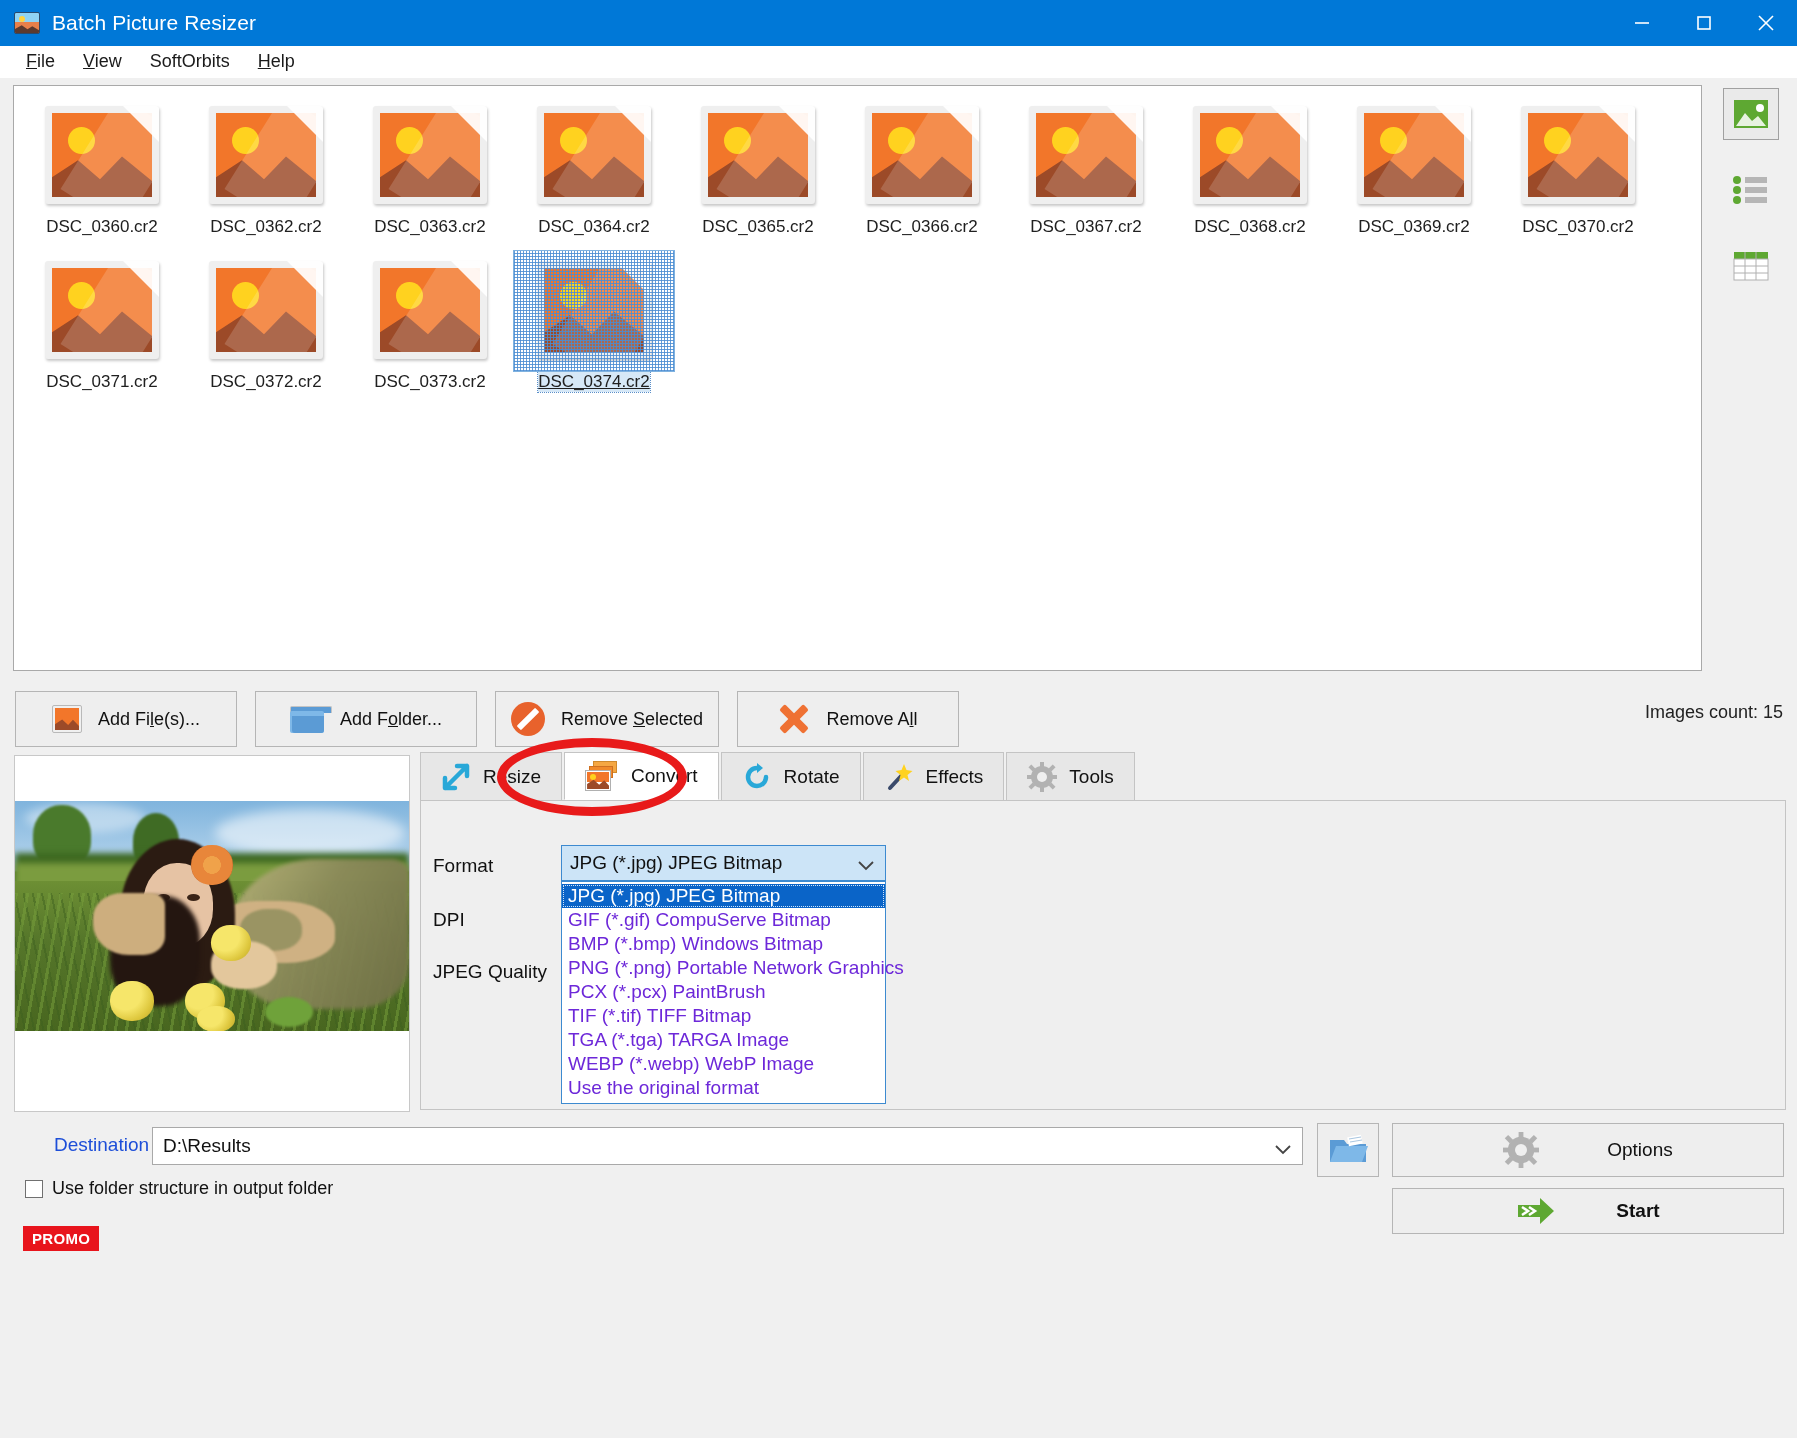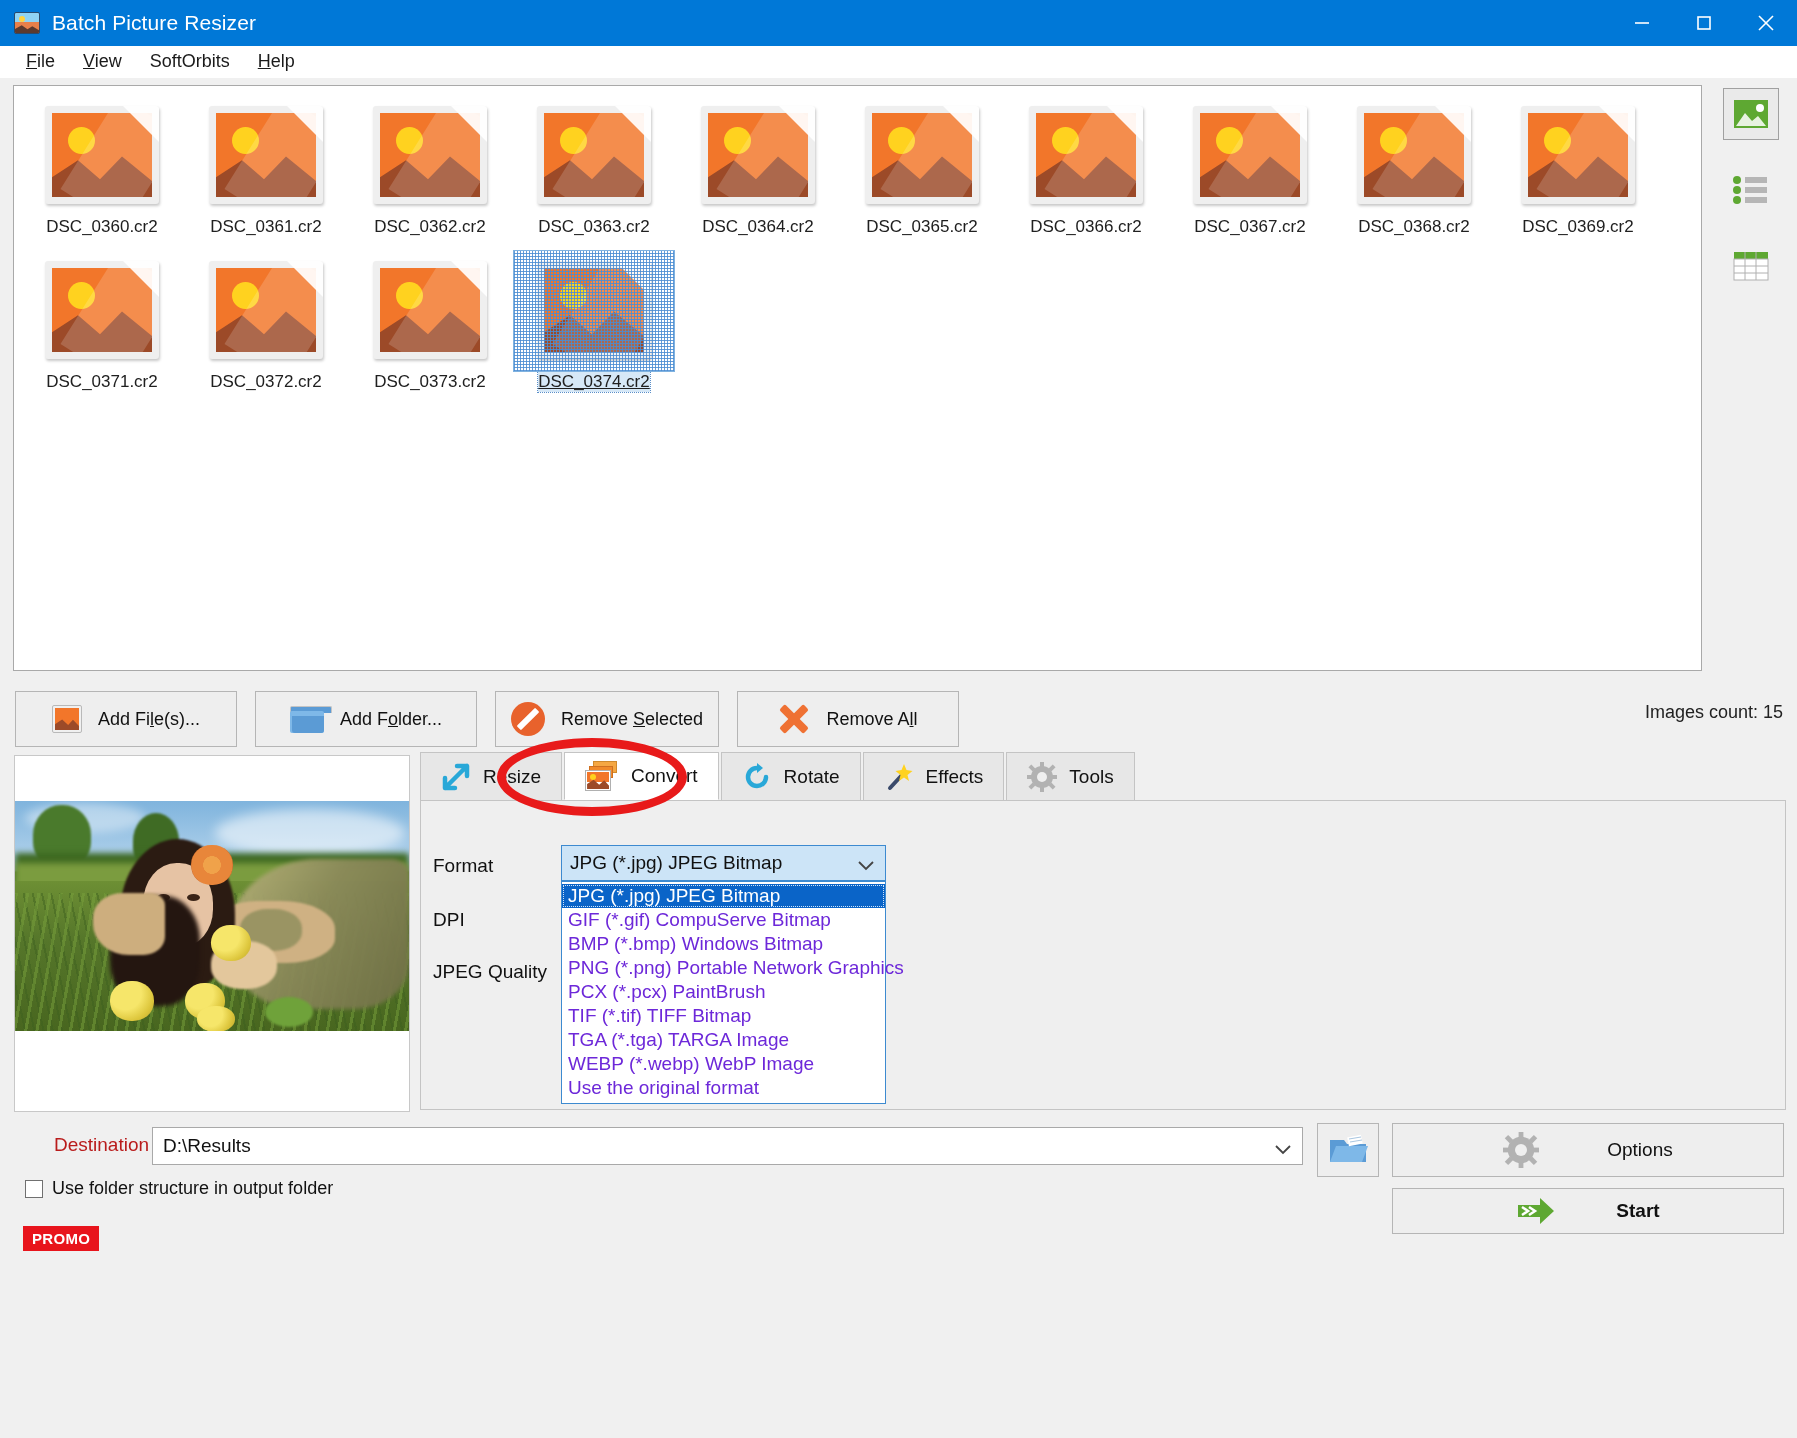--- a/index.html
+++ b/index.html
@@ -240,21 +240,21 @@
   .dropitem.selected { background: #0a64c8; color: #ffffff; outline: 1px dotted #cfe3f7; outline-offset: -2px; }
 
   
   .annotation {
     position: absolute; left: 497px; top: 738px; width: 190px; height: 78px;
     border: 9px solid #e81a1a; border-radius: 50%;
     z-index: 40; pointer-events: none;
   }
 
   
-  .destlabel { position: absolute; left: 54px; top: 1134px; font-size: 19px; color: #b91c1c; }
+  .destlabel { position: absolute; left: 54px; top: 1134px; font-size: 19px; color: #1d4ed8; }
   .destbox {
     position: absolute; left: 152px; top: 1127px; width: 1151px; height: 38px;
     background: #ffffff; border: 1px solid #a9a9a9; display: flex; align-items: center;
     padding: 8px 10px; font-size: 19px; color: #111;
   }
   .destbox .chev { position: absolute; right: 10px; top: 12px; }
   .browsebtn {
     position: absolute; left: 1317px; top: 1123px; width: 62px; height: 54px;
     background: #eeeeee; border: 1px solid #b5b5b5;
     display: flex; align-items: center; justify-content: center;
@@ -337,33 +337,20 @@
           <div class="thumbimg">
             <div class="ph">
               <div class="inner">
                 <div class="sun"></div>
                 <div class="mts"></div>
                 <div class="sheen"></div>
               </div>
               <div class="fold"></div>
             </div>
           </div>
-          <div class="thumblabel">DSC_0361.cr2</div>
-        </div>
-        <div class="thumb">
-          <div class="thumbimg">
-            <div class="ph">
-              <div class="inner">
-                <div class="sun"></div>
-                <div class="mts"></div>
-                <div class="sheen"></div>
-              </div>
-              <div class="fold"></div>
-            </div>
-          </div>
           <div class="thumblabel">DSC_0362.cr2</div>
         </div>
         <div class="thumb">
           <div class="thumbimg">
             <div class="ph">
               <div class="inner">
                 <div class="sun"></div>
                 <div class="mts"></div>
                 <div class="sheen"></div>
               </div>
@@ -442,20 +429,33 @@
             <div class="ph">
               <div class="inner">
                 <div class="sun"></div>
                 <div class="mts"></div>
                 <div class="sheen"></div>
               </div>
               <div class="fold"></div>
             </div>
           </div>
           <div class="thumblabel">DSC_0369.cr2</div>
+        </div>
+        <div class="thumb">
+          <div class="thumbimg">
+            <div class="ph">
+              <div class="inner">
+                <div class="sun"></div>
+                <div class="mts"></div>
+                <div class="sheen"></div>
+              </div>
+              <div class="fold"></div>
+            </div>
+          </div>
+          <div class="thumblabel">DSC_0370.cr2</div>
         </div>
         <div class="thumb">
           <div class="thumbimg">
             <div class="ph">
               <div class="inner">
                 <div class="sun"></div>
                 <div class="mts"></div>
                 <div class="sheen"></div>
               </div>
               <div class="fold"></div>

